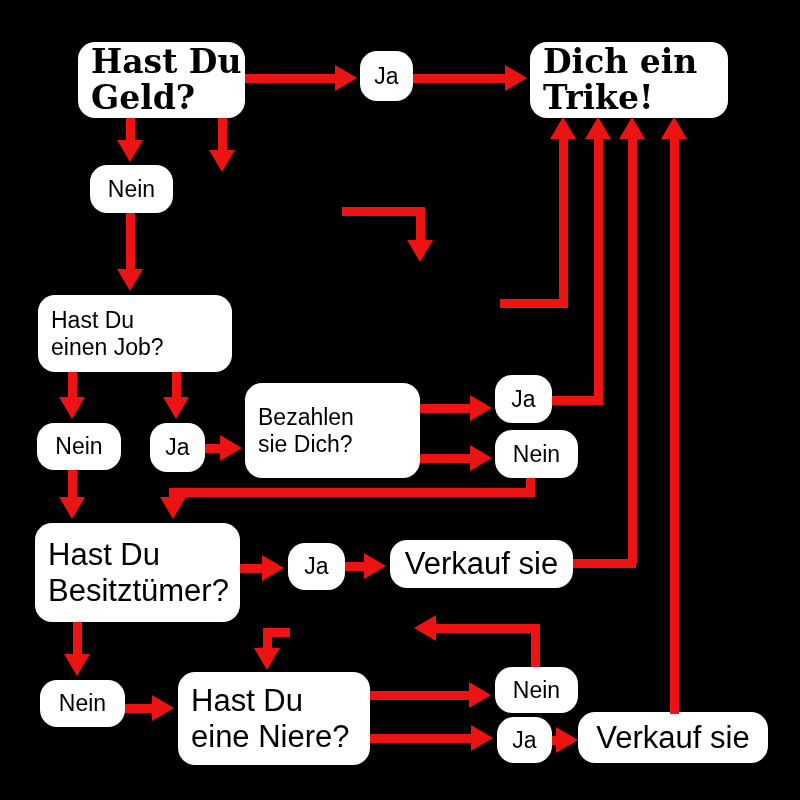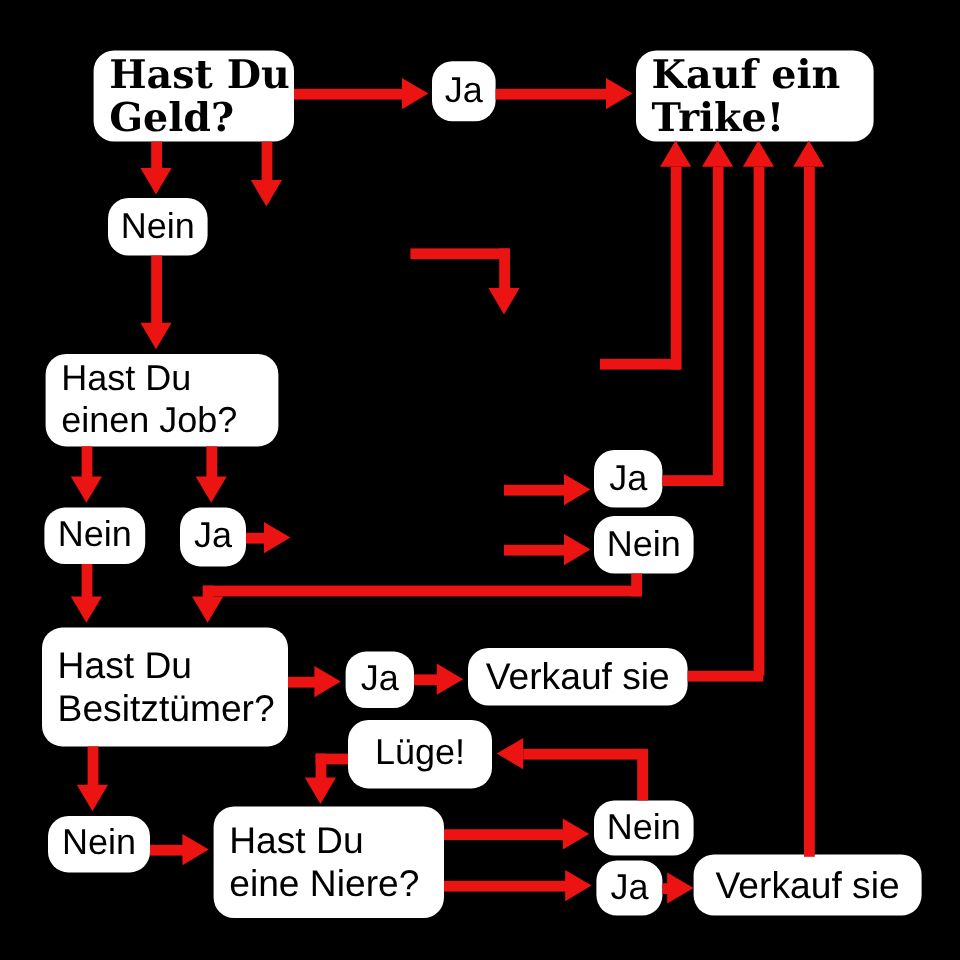--- a/index.html
+++ b/index.html
@@ -4,21 +4,21 @@
 <style>
   html,body{margin:0;padding:0;background:#000;}
   #stage{
     position:relative;width:800px;height:800px;overflow:hidden;
     background:var(--background,#000);
     font-family:"Liberation Sans",sans-serif;
   }
   .node{
     position:absolute;display:flex;align-items:center;
     background:var(--node-bg,#fff);color:var(--node-text,#000);
-    border-radius:17px;font-size:30px;line-height:1.16;
+    border-radius:17px;font-size:23px;line-height:1.16;
     white-space:pre-line;box-sizing:border-box;
   }
   .left{justify-content:flex-start;padding-left:13px;text-align:left;}
   .center{justify-content:center;text-align:center;}
   .bold{font-family:"DejaVu Serif",serif;font-weight:bold;line-height:1.1;}
   .seg{position:absolute;background:var(--arrow,#ec1313);}
   .head{position:absolute;width:0;height:0;}
   .hr{border-top:13px solid transparent;border-bottom:13px solid transparent;border-left:22px solid var(--arrow,#ec1313);}
   .hl{border-top:13px solid transparent;border-bottom:13px solid transparent;border-right:22px solid var(--arrow,#ec1313);}
   .hu{border-left:13px solid transparent;border-right:13px solid transparent;border-bottom:22px solid var(--arrow,#ec1313);}
@@ -48,34 +48,35 @@
   .n-verkauf2{left:578px;top:712px;width:190px;height:51px;font-size:31px;}
 </style>
 </head>
 <body>
 
 <div id="stage">
 
   <div class="node left bold n-geld">Hast Du
 Geld?</div>
   <div class="node center n-ja-geld">Ja</div>
-  <div class="node left bold n-kauf">Kauf ein
+  <div class="node left bold n-kauf">Dich ein
 Trike!</div>
   <div class="node center n-nein-geld">Nein</div>
   <div class="node left n-job">Hast Du
 einen Job?</div>
   <div class="node center n-nein-job">Nein</div>
   <div class="node center n-ja-job">Ja</div>
+  <div class="node left n-bezahlen">Bezahlen
+sie Dich?</div>
   <div class="node center n-ja-bezahlen">Ja</div>
   <div class="node center n-nein-bezahlen">Nein</div>
   <div class="node left n-besitz">Hast Du
 Besitztümer?</div>
   <div class="node center n-ja-besitz">Ja</div>
   <div class="node center n-verkauf1">Verkauf sie</div>
-  <div class="node center n-luege">Lüge!</div>
   <div class="node center n-nein-besitz">Nein</div>
   <div class="node left n-niere">Hast Du
 eine Niere?</div>
   <div class="node center n-nein-niere">Nein</div>
   <div class="node center n-ja-niere">Ja</div>
   <div class="node center n-verkauf2">Verkauf sie</div>
 
   <div>
     <div class="seg" style="left:245px;top:74px;width:90px;height:9px"></div>
     <div class="head hr" style="left:335px;top:65px"></div>

